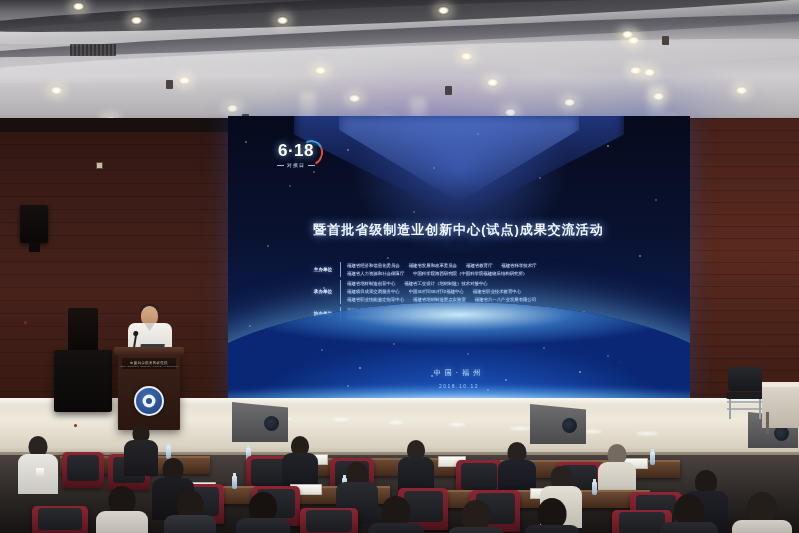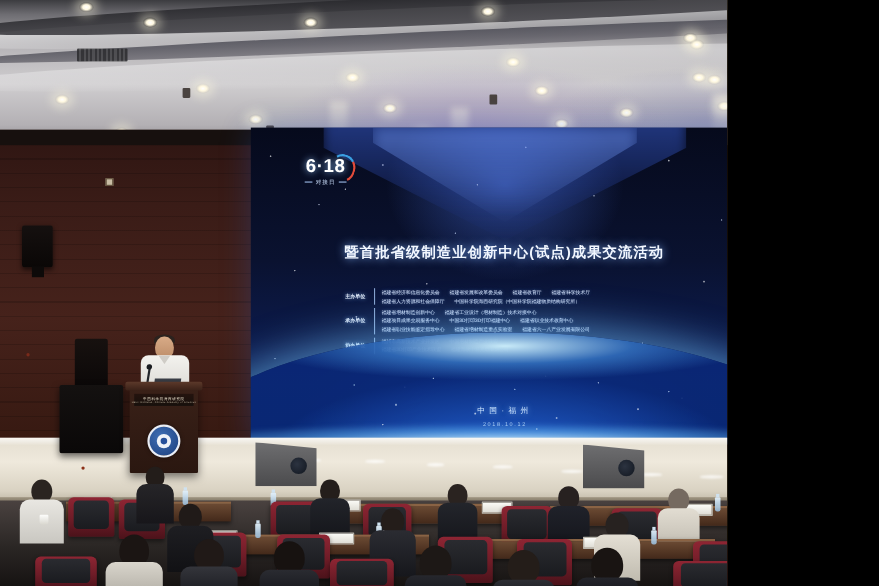--- a/index.html
+++ b/index.html
@@ -1,17 +1,17 @@
 <!DOCTYPE html>
 <html><head>
 <meta charset="utf-8">
 <style>
   html,body{margin:0;padding:0;background:#000;}
   body{font-family:"Liberation Sans","DejaVu Sans",sans-serif;}
-  #stage{position:relative;width:661px;height:533px;overflow:hidden;background:#a16207;}
+  #stage{position:relative;width:799px;height:533px;overflow:hidden;background:#a16207;}
 
   
   .ceiling{position:absolute;left:0;top:0;width:799px;height:132px;
     background:
       radial-gradient(ellipse 260px 90px at 430px 120px, rgba(150,130,190,.55), rgba(150,130,190,0) 70%),
       radial-gradient(ellipse 200px 70px at 640px 110px, rgba(120,120,175,.40), rgba(120,120,175,0) 70%),
       linear-gradient(180deg,#3c3c40 0%,#6e6d72 10%,#b9b7ba 34%,#cfcdcf 58%,#b3b0b4 86%,#8b888d 100%);
   }
   .ceil-band{position:absolute;left:-40px;height:20px;width:900px;border-radius:50%;
     background:linear-gradient(180deg,#2a2a2e,#4a494e);opacity:.92;}

